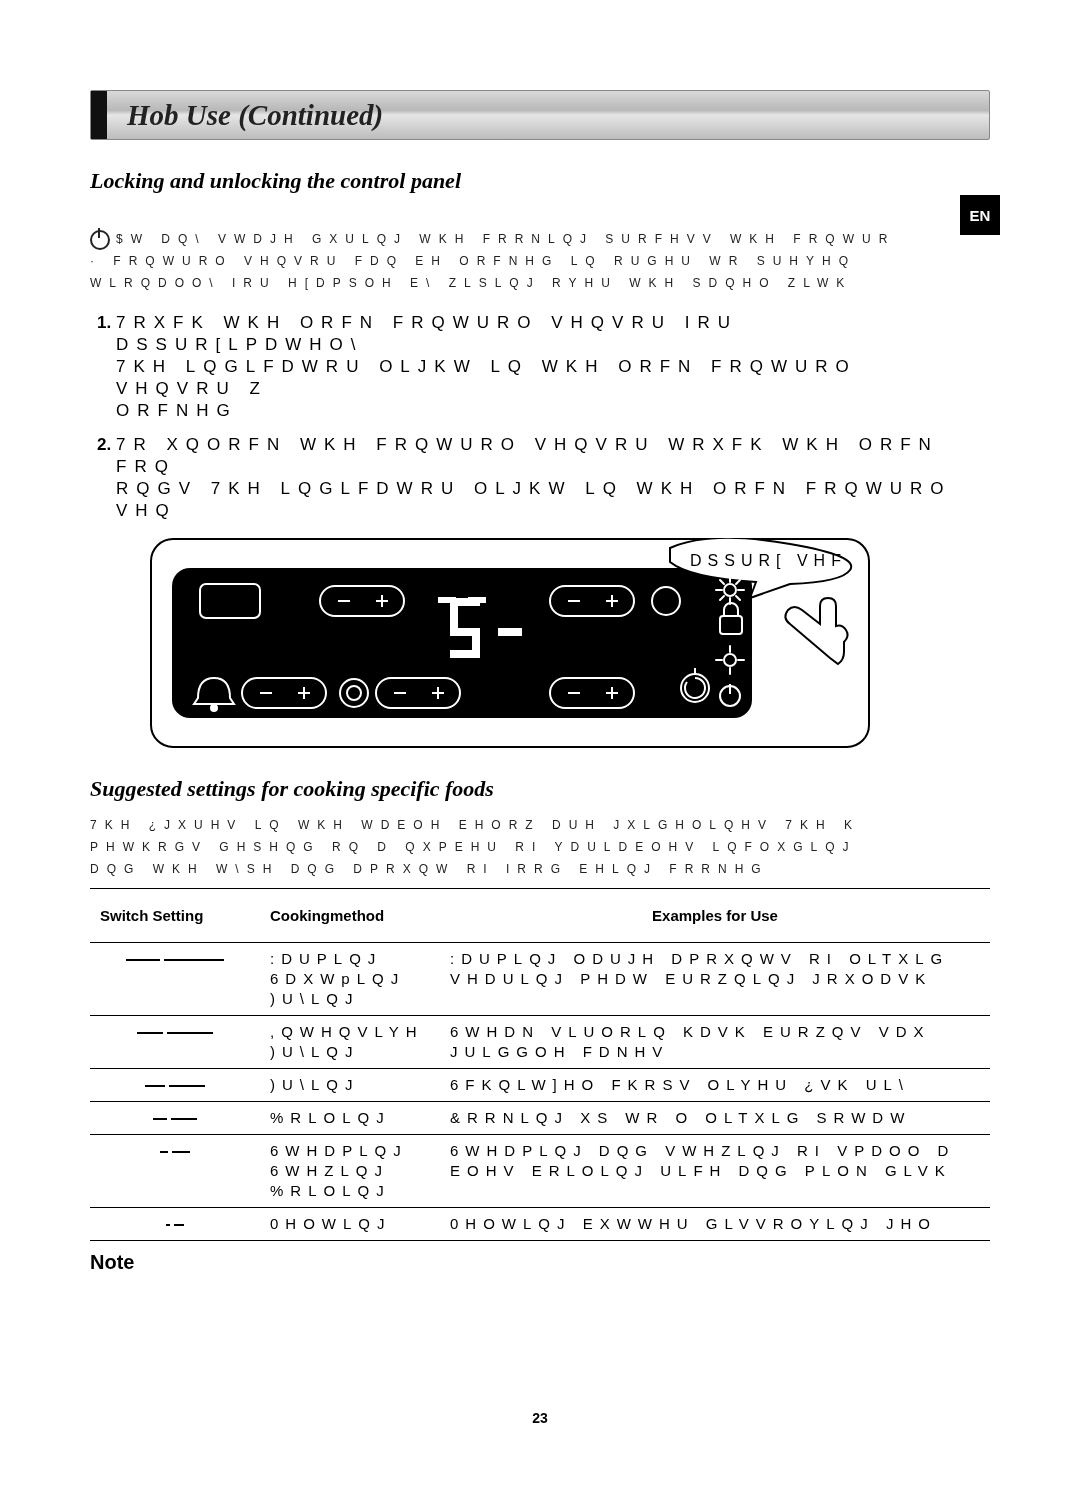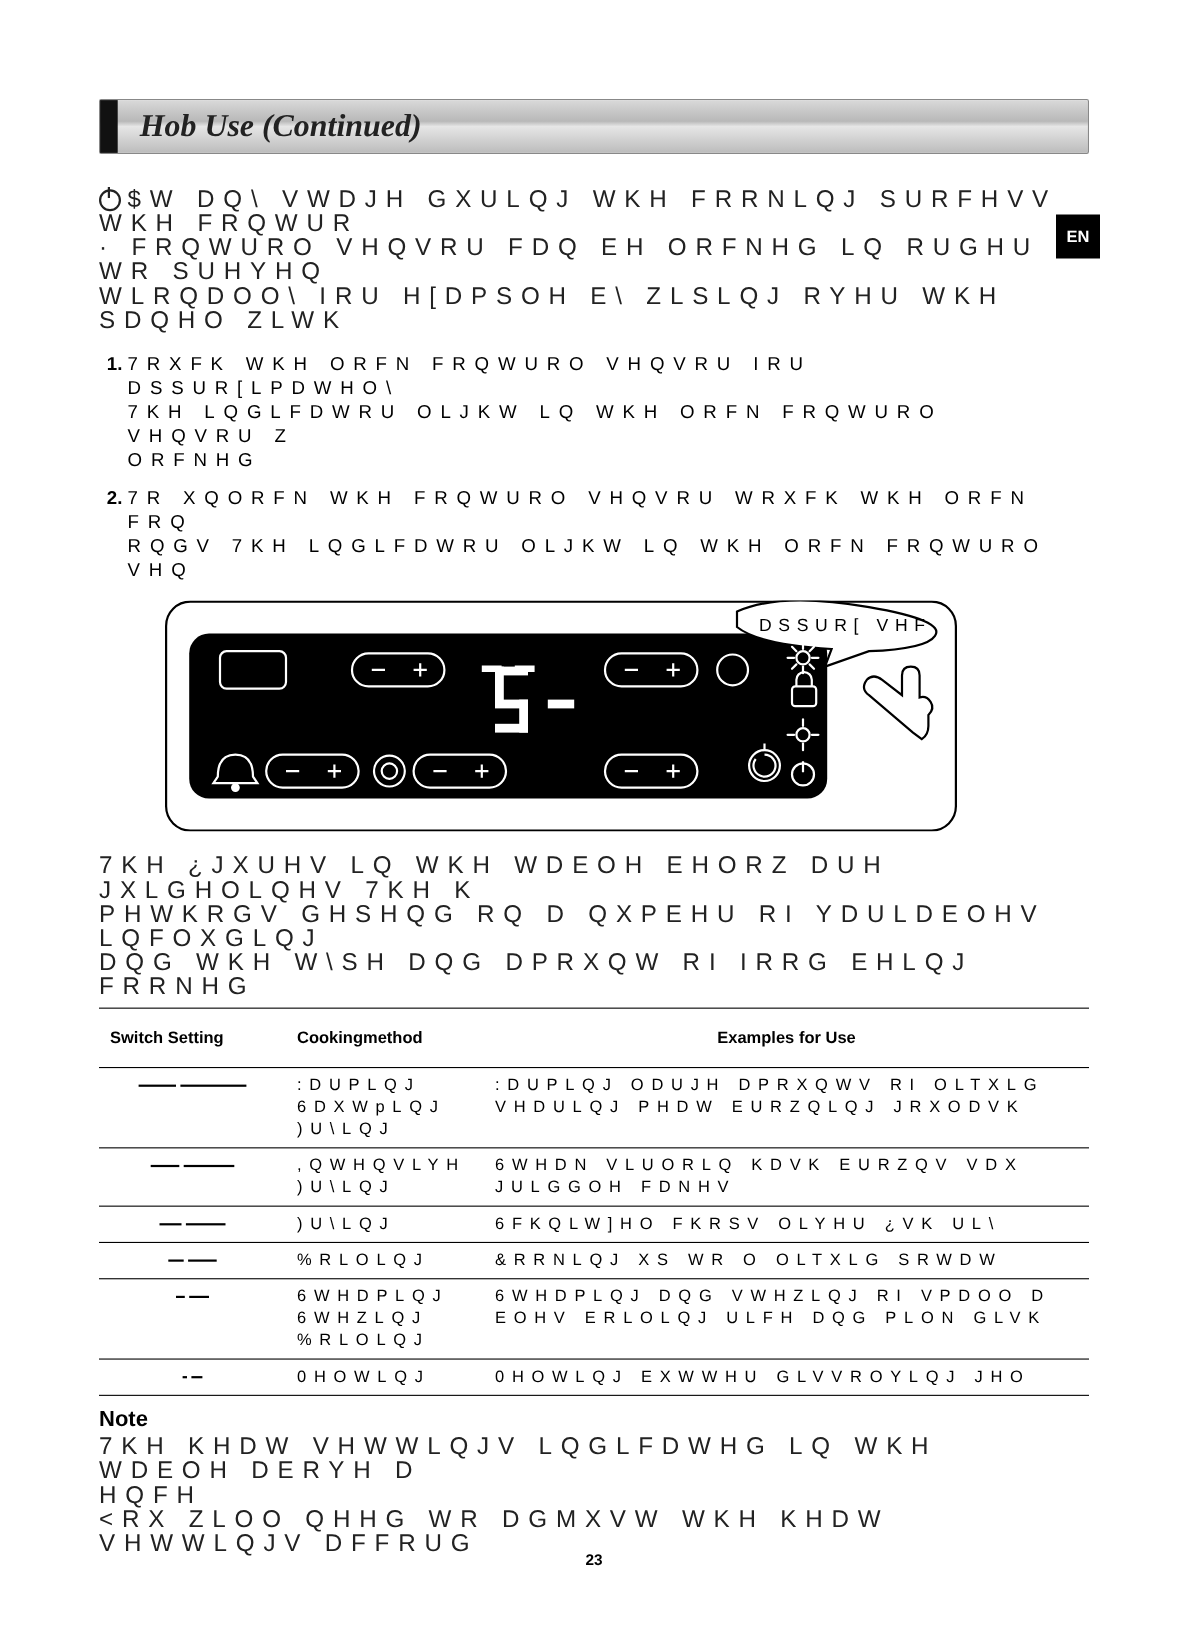--- a/index.html
+++ b/index.html
@@ -2,21 +2,21 @@
 <html><head>
 <meta charset="utf-8">
 <style>
   html,body{margin:0;padding:0;background:#fff;font-family:"Times New Roman",Times,serif;color:#000}
   .page{width:1080px;height:1486px;margin:0 auto;position:relative;box-sizing:border-box;padding:90px 90px 40px 90px}
   .titlebar{position:relative;background:linear-gradient(to bottom,#d9d9d9 0%,#b8b8b8 40%,#e6e6e6 50%,#bcbcbc 100%);border:1px solid #888;height:48px;display:flex;align-items:center;padding-left:36px;border-radius:2px}
   .titlebar::before{content:"";position:absolute;left:0;top:0;height:100%;width:16px;background:#111}
   .titlebar-text{font-style:italic;font-weight:bold;font-size:29px;color:#222}
   .section-italic{font-style:italic;font-weight:bold;font-size:22px;margin:28px 0 12px 0}
   .en-badge{position:absolute;right:80px;top:195px;width:40px;height:40px;background:#000000;color:#fff;font-family:Arial,sans-serif;font-weight:bold;font-size:15px;display:flex;align-items:center;justify-content:center}
-  .body-text{font-family:Arial,Helvetica,sans-serif;font-size:22px;letter-spacing:8px;line-height:22px;color:#222;white-space:pre-line;margin:8px 0}
+  .body-text{font-family:Arial,Helvetica,sans-serif;font-size:12px;letter-spacing:8px;line-height:22px;color:#222;white-space:pre-line;margin:8px 0}
   .power-sym{display:inline-block;width:16px;height:16px;border:2px solid #222;border-radius:50%;position:relative;vertical-align:middle;margin-right:6px}
   .power-sym::after{content:"";position:absolute;left:6px;top:-4px;width:2px;height:10px;background:#222}
   ol.steps{padding-left:26px;margin:18px 0 10px 0}
   ol.steps li{font-family:Arial,Helvetica,sans-serif;font-size:17px;letter-spacing:8px;line-height:22px;margin-bottom:12px}
   ol.steps li::marker{font-weight:bold;letter-spacing:0}
   .panel-wrap{position:relative;margin:16px 0 20px 60px;width:720px}
   .panel-svg{display:block}
   table.settings{width:100%;border-collapse:collapse;font-family:Arial,Helvetica,sans-serif;font-size:15px;margin-top:6px}
   table.settings th{border-top:1px solid #000;border-bottom:1px solid #000;padding:18px 10px;font-weight:bold;text-align:left;letter-spacing:0}
   table.settings th.center{text-align:center}
@@ -30,20 +30,21 @@
 <body>
 
 <div class="page">
 
   <div class="titlebar">
     <span class="titlebar-text">Hob Use (Continued)</span>
   </div>
 
   <div class="en-badge">EN</div>
 
+  <div class="section-italic">Locking and unlocking the control panel</div>
 
   <div class="body-text">
     <span class="power-sym"></span><span>$W DQ\ VWDJH GXULQJ WKH FRRNLQJ SURFHVV  WKH FRQWUR
  · FRQWURO VHQVRU  FDQ EH ORFNHG LQ RUGHU WR SUHYHQ
 WLRQDOO\  IRU H[DPSOH  E\ ZLSLQJ RYHU WKH SDQHO ZLWK</span>
   </div>
 
   <ol class="steps">
     <li style="white-space:pre-line">7RXFK WKH ORFN FRQWURO VHQVRU IRU DSSUR[LPDWHO\
 7KH LQGLFDWRU OLJKW LQ WKH ORFN FRQWURO VHQVRU Z
@@ -152,20 +153,21 @@
         <g transform="translate(400,140)">
             <rect x="0" y="0" width="84" height="30" rx="15"></rect>
             <line x1="18" y1="15" x2="30" y2="15"></line>
             <line x1="56" y1="15" x2="68" y2="15"></line>
             <line x1="62" y1="9" x2="62" y2="21"></line>
           </g>
       </g>
     </svg>
   </div>
 
+  <div class="section-italic">Suggested settings for cooking specific foods</div>
   <div class="body-text">7KH ¿JXUHV LQ WKH WDEOH EHORZ DUH JXLGHOLQHV  7KH K
 PHWKRGV GHSHQG RQ D QXPEHU RI YDULDEOHV  LQFOXGLQJ
 DQG WKH W\SH DQG DPRXQW RI IRRG EHLQJ FRRNHG</div>
 
   <table class="settings">
     <thead>
       <tr>
         <th style="width:150px">Switch Setting</th>
         <th style="width:160px">Cookingmethod</th>
         <th class="center">Examples for Use</th>
@@ -207,19 +209,16 @@
         </tr>
         <tr>
           <td class="lvl"><span class="bar" style="width: 4px;"></span><span class="bar" style="width: 10px;"></span></td>
           <td style="white-space: pre-line;">0HOWLQJ</td>
           <td style="white-space: pre-line;">0HOWLQJ EXWWHU  GLVVROYLQJ JHO</td>
         </tr>
       </tbody>
   </table>
 
   <div class="note-h">Note</div>
-  <div class="body-text" style="margin-top:2px">  7KH KHDW VHWWLQJV LQGLFDWHG LQ WKH WDEOH DERYH D
-HQFH
-  &lt;RX ZLOO QHHG WR DGMXVW WKH KHDW VHWWLQJV DFFRUG</div>
 
   <div class="pgnum">23</div>
 
 </div>
 
 </body></html>

